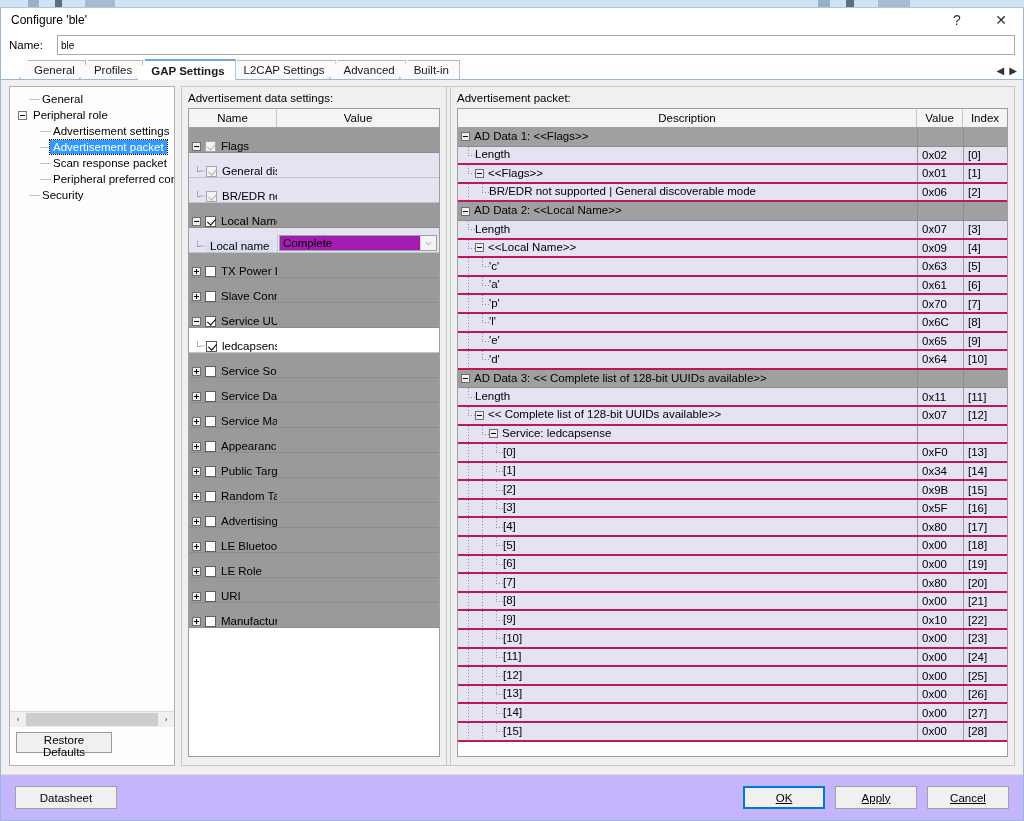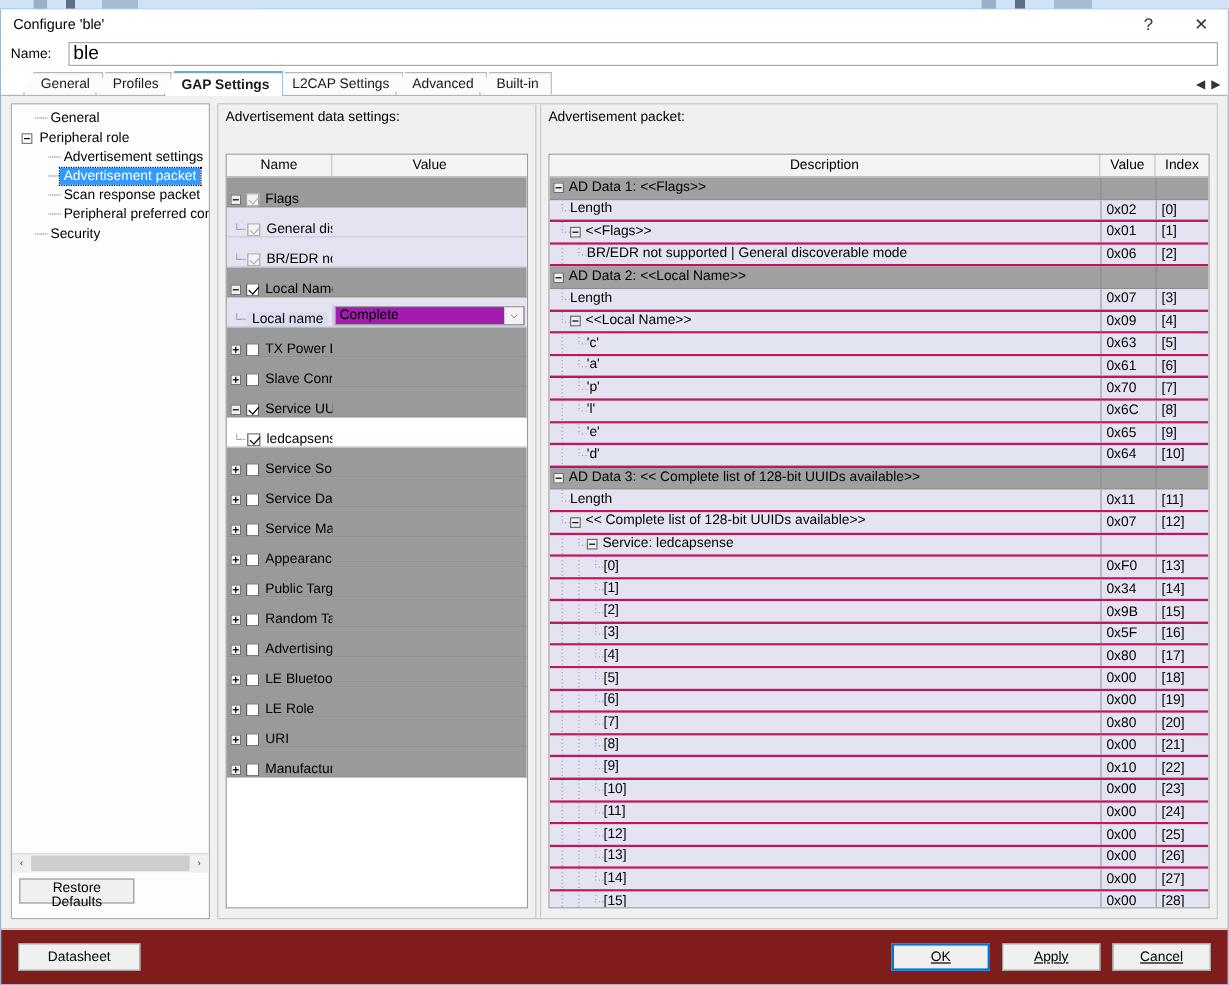--- a/index.html
+++ b/index.html
@@ -60,21 +60,21 @@
     padding: 0 8px;
     background: #ffffff;
     justify-content: center;
   }
   #name-label { width: 48px; font-size: 11.5px; }
   #name-input {
     flex: 1; height: 20px;
     border: 1px solid #a9a9a9;
     background: #fff;
     font-family: "Liberation Sans", sans-serif;
-    font-size: 16px;
+    font-size: 10px;
     padding: 0 3px;
     color: #000;
     outline: none;
   }
 
   
   #tabstrip {
     flex: none; height: 22px;
     position: relative;
     background: #ffffff;
@@ -221,21 +221,20 @@
   }
 
   
   .grid {
     flex: 1;
     border: 1px solid #9d9d9d;
     background: #fff;
     overflow: hidden;
     display: flex; flex-direction: column;
     min-height: 0;
-    margin-top: 20px;
   }
   .grid-head {
     flex: none; display: flex; height: 19px;
     background: #f4f4f4;
     border-bottom: 1px solid #a0a0a0;
   }
   .gh {
     display: flex; align-items: center; justify-content: center;
     font-size: 11.5px; color: #000;
     border-right: 1px solid #c6c6c6;
@@ -353,21 +352,21 @@
     background-size: 3px 1px;
   }
   #pkt-filler { background: #e3e3f2; flex: 1; }
 
   
   #footer {
     flex: none; height: 46px;
     border-top: 1px solid #dcdcdc;
     display: flex; align-items: center;
     padding: 0 14px;
-    background: #7f1d1d;
+    background: #c4b5fd;
   }
   .dlg-btn {
     height: 23px; min-width: 80px;
     background: #f0f0f0;
     border: 1px solid #a0a0a0;
     font-family: "Liberation Sans", sans-serif;
     font-size: 11.5px; color: #000;
     margin-left: 10px;
   }
   #btn-datasheet { margin-left: 0; width: 102px; }

